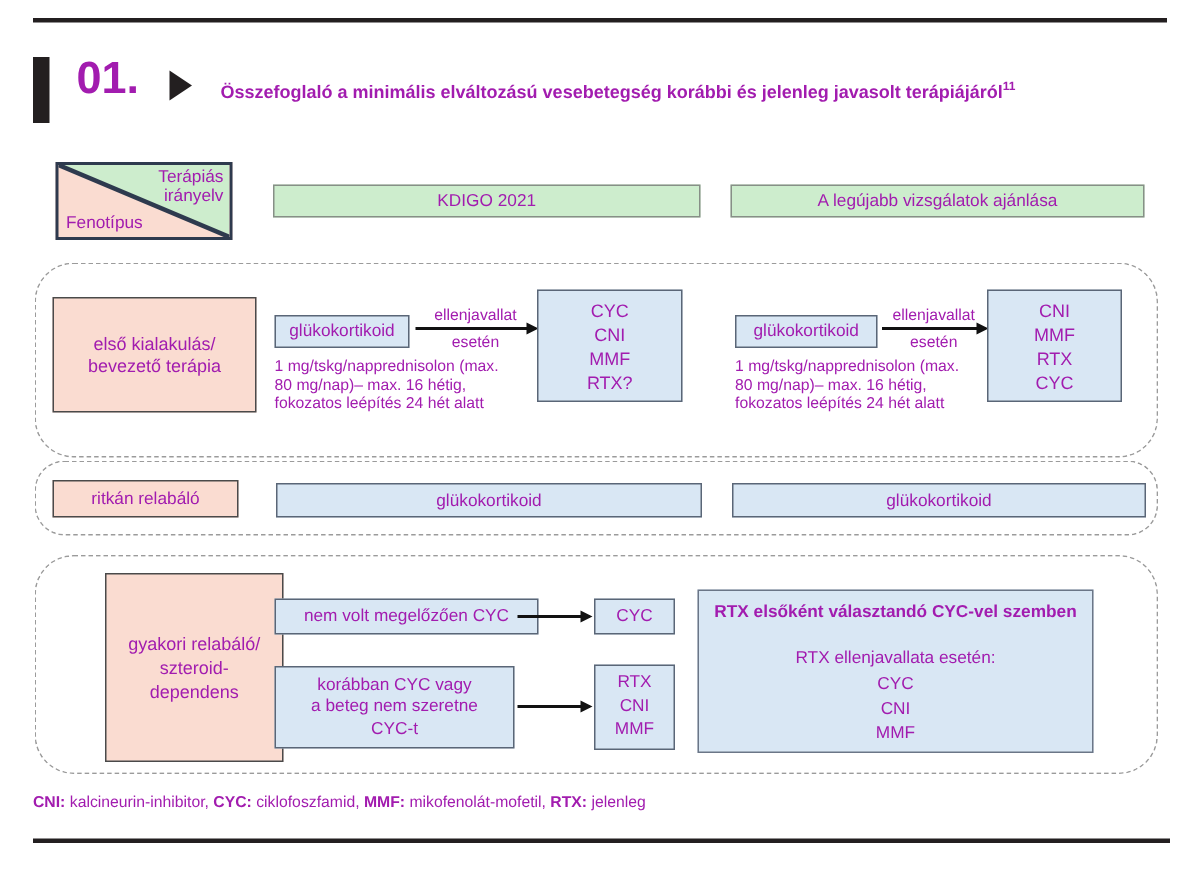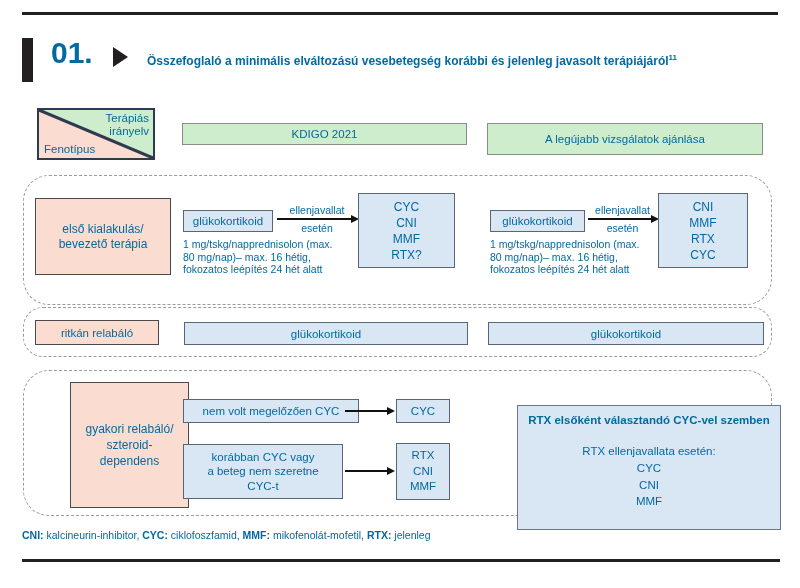--- a/index.html
+++ b/index.html
@@ -1,18 +1,18 @@
 <!DOCTYPE html>
 <html><head>
 <meta charset="utf-8">
 <style>
   html,body{margin:0;padding:0;background:#fff;}
   #canvas{
     position:relative;width:800px;height:588px;background:#ffffff;
-    font-family:"Liberation Sans",sans-serif;color:#0369a1;overflow:hidden;
+    font-family:"Liberation Sans",sans-serif;color:#a21caf;overflow:hidden;
   }
   .abs{position:absolute;}
   .rule{background:#231f20;}
   
   .figbar{background:#231f20;}
   .fignum{font-size:30px;font-weight:bold;line-height:30px;letter-spacing:0;}
   .figlabel{font-size:14px;font-weight:bold;letter-spacing:0.5px;line-height:14px;}
   .tri{width:0;height:0;border-left:15px solid #231f20;border-top:10px solid transparent;border-bottom:10px solid transparent;}
   .figtitle{font-size:12px;font-weight:bold;line-height:15px;}
   .figtitle sup{font-size:8px;}
@@ -63,21 +63,21 @@
     <div class="diag-green"></div>
     <svg width="114" height="48" style="position:absolute;left:0;top:0;">
       <line x1="0" y1="0" x2="114" y2="48" stroke="#2e3a4e" stroke-width="3"></line>
     </svg>
     <div class="diag-top">Terápiás
 irányelv</div>
     <div class="diag-bottom">Fenotípus</div>
   </div>
 
   <div class="abs ghead" style="left:182px;top:123px;width:285px;height:22px;">KDIGO 2021</div>
-  <div class="abs ghead" style="left:487px;top:123px;width:276px;height:32px;">A legújabb vizsgálatok ajánlása</div>
+  <div class="abs ghead" style="left:487px;top:123px;width:276px;height:22px;">A legújabb vizsgálatok ajánlása</div>
 
   <div class="abs rowbox" style="left:23px;top:175px;width:749px;height:130px;border-radius:26px;"></div>
   <div class="abs pinkbox" style="left:35px;top:198px;width:136px;height:77px;font-size:12px;line-height:15px;">első kialakulás/
 bevezető terápia</div>
 
   <div class="abs bluebox" style="left:183px;top:210px;width:90px;height:22px;font-size:11.5px;">glükokortikoid</div>
   <div class="abs note" style="left:183px;top:238px;width:172px;">1 mg/tskg/napprednisolon (max.
 80 mg/nap)– max. 16 hétig,
 fokozatos leépítés 24 hét alatt</div>
   <div class="abs arrowgrp" style="left:277px;top:204px;width:80px;">
@@ -127,21 +127,21 @@
   <div class="abs bluebox" style="left:183px;top:444px;width:160px;height:55px;font-size:11.5px;line-height:14.5px;">korábban CYC vagy
 a beteg nem szeretne
 CYC-t</div>
   <div class="sarrow" style="left:345px;top:470px;width:48px;">
       <i class="ahead"></i>
     </div>
   <div class="abs bluebox" style="left:396px;top:443px;width:54px;height:57px;font-size:11.5px;line-height:15.5px;">RTX
 CNI
 MMF</div>
 
-  <div class="abs bigbox" style="left:517px;top:393px;width:264px;height:125px;margin-top:12px;">
+  <div class="abs bigbox" style="left:465px;top:393px;width:264px;height:109px;">
     <div class="bb-title">RTX elsőként választandó CYC-vel szemben</div>
     <div class="bb-sub">RTX ellenjavallata esetén:</div>
     <div class="bb-opts">CYC
 CNI
 MMF</div>
   </div>
 
   <div class="abs footer" style="left:22px;top:529px;width:740px;">
     <b>CNI:</b><span> kalcineurin-inhibitor, </span><b>CYC:</b><span> ciklofoszfamid, </span><b>MMF:</b><span> mikofenolát-mofetil, </span><b>RTX:</b><span> jelenleg</span>
   </div>

